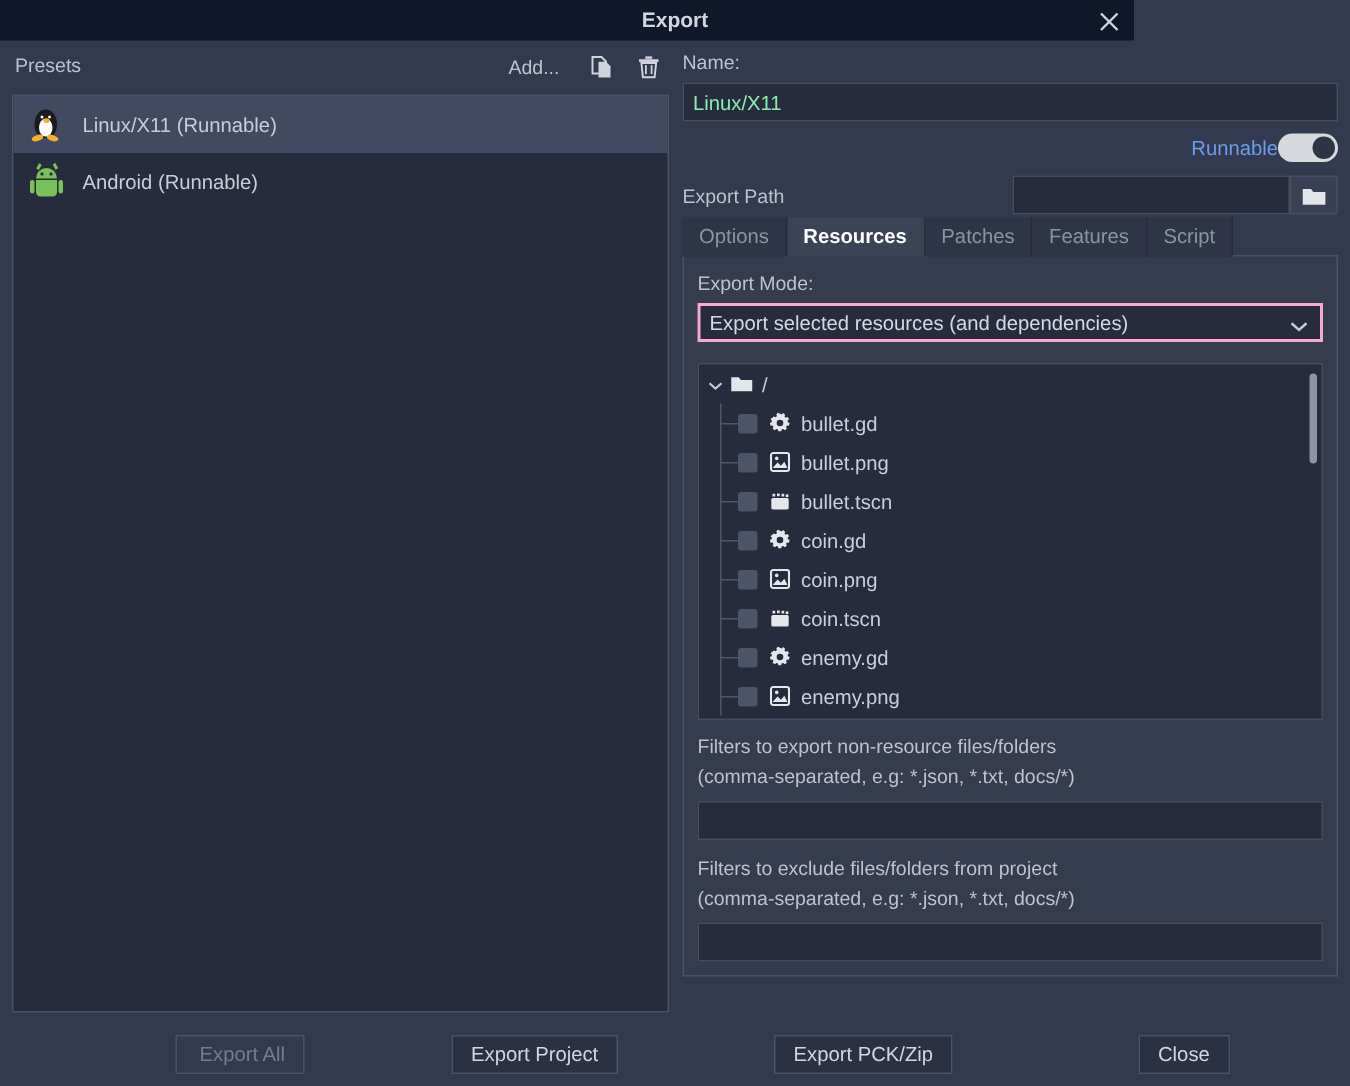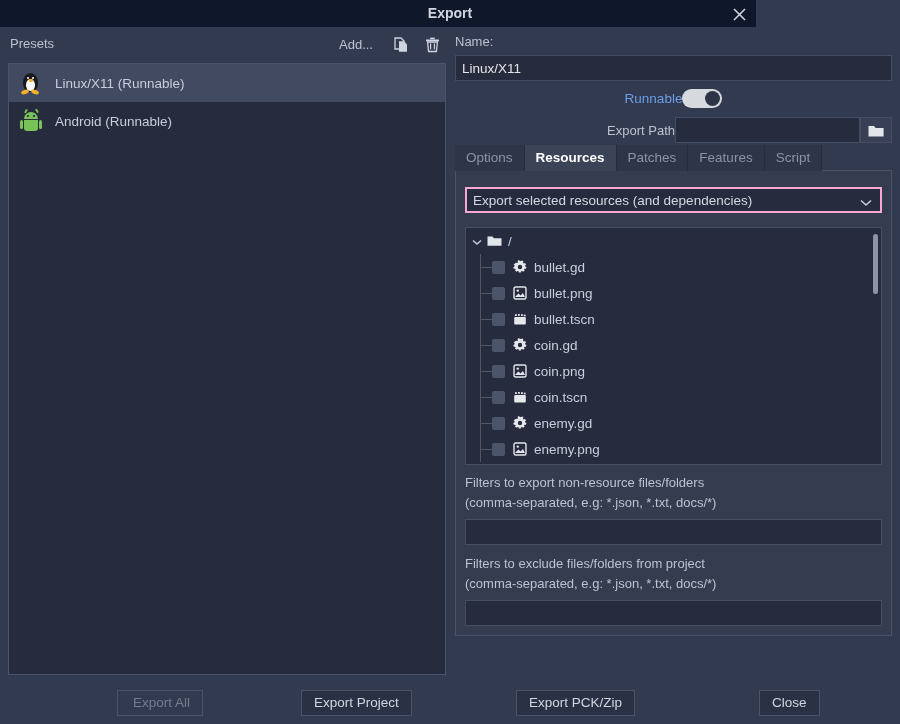--- a/index.html
+++ b/index.html
@@ -87,21 +87,21 @@
   .droid .e1 { position:absolute; left:8px; top:7px; width:1.5px; height:1.5px;
     background:#262b3d; border-radius:50%; }
   .droid .e2 { position:absolute; left:14px; top:7px; width:1.5px; height:1.5px;
     background:#262b3d; border-radius:50%; }
 
   
   .right { position: absolute; left: 455px; top: 34px; width: 437px; }
   .field-label { font-size: 13px; color: #bcc2cf; }
   .text-input {
     width: 100%; height: 26px; background: #262b3d; border: 1px solid #454d63;
-    color: #e5e5e5; font-size: 13.5px; font-family: "Liberation Sans", sans-serif;
+    color: #86efac; font-size: 13.5px; font-family: "Liberation Sans", sans-serif;
     padding: 0 6px; outline: none;
   }
   .row { display: flex; align-items: center; }
 
   .runnable-label { color: #6b9ee8; font-size: 13.5px; }
   .toggle {
     width: 40px; height: 19px; border-radius: 10px; background: #d6d9de;
     position: relative; cursor: pointer;
   }
   .toggle .knob {
@@ -239,28 +239,28 @@
     </div>
 
   </div>
 
   <div class="right">
 
     <div class="field-label">Name:</div>
     <div style="height:6px"></div>
     <input class="text-input" value="Linux/X11" style="">
 
-    <div class="row" style="height:34px; justify-content:center;">
+    <div class="row" style="height:34px; justify-content:flex-end;">
       <span class="runnable-label">Runnable</span>
       <div class="toggle">
         <div class="knob"></div>
       </div>
     </div>
 
-    <div class="row" style="height:30px; justify-content:flex-end;">
+    <div class="row" style="height:30px; justify-content:space-between;">
       <span class="field-label">Export Path</span>
       <div class="row">
         <input class="text-input path-input" value="" style="">
         <div class="folder-btn">
           <svg width="16" height="13" viewBox="0 0 16 13">
             <path d="M0.5 2 h5.5 l1.6 2 h8.0 v8.5 h-15.1 z" fill="#e2e5ea"></path>
           </svg>
         </div>
       </div>
     </div>
@@ -271,20 +271,21 @@
       <div class="tab active">Resources</div>
       <div class="tab">Patches</div>
       <div class="tab">Features</div>
       <div class="tab">Script</div>
       <div class="tabs-fill"></div>
     </div>
 
     
     <div class="tabpanel">
 
+      <div class="field-label">Export Mode:</div>
       <div style="height:6px"></div>
       <div class="select">
         <span>Export selected resources (and dependencies)</span>
         <span class="chev">
           <svg width="12" height="8" viewBox="0 0 12 8">
             <polyline points="1,1.5 6,6 11,1.5" fill="none" stroke="#c7ccd8" stroke-width="1.6"></polyline>
           </svg>
         </span>
       </div>
 

